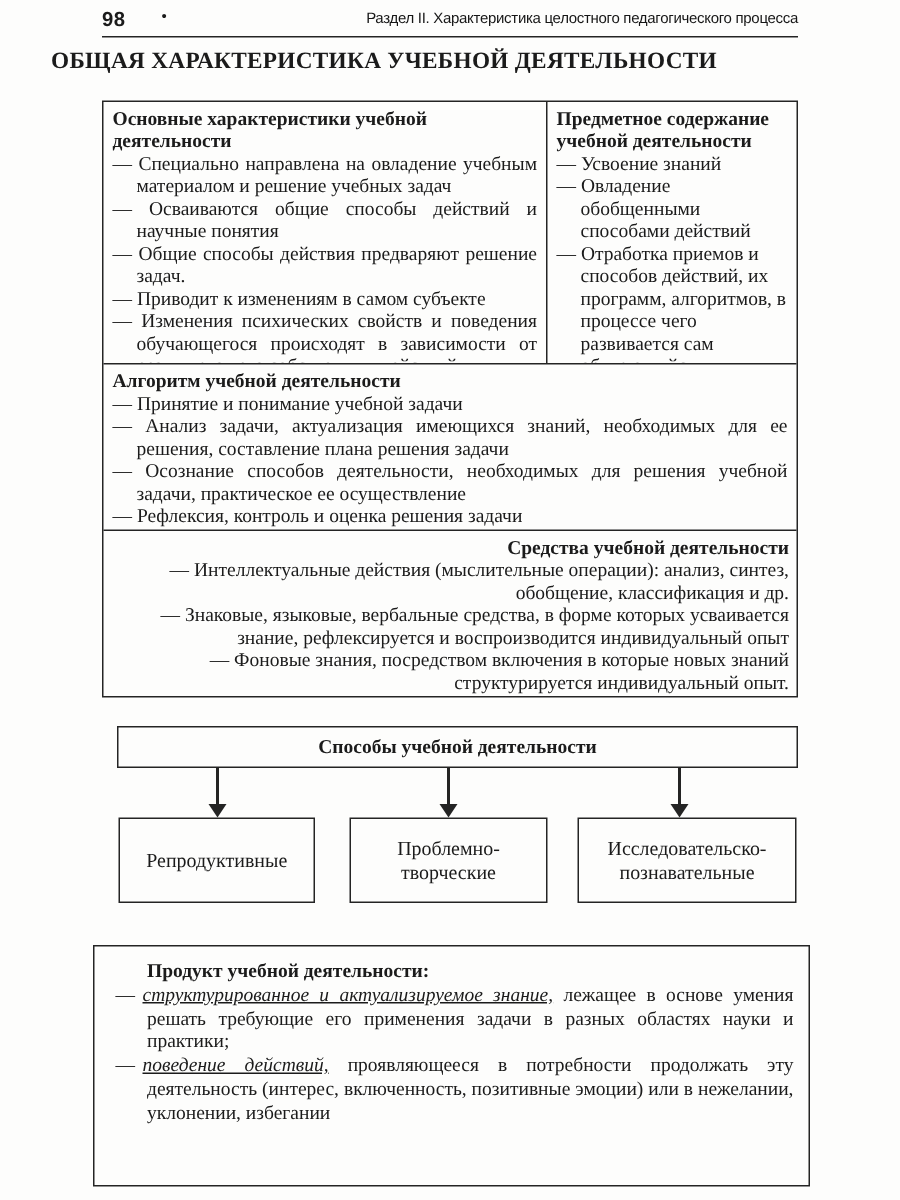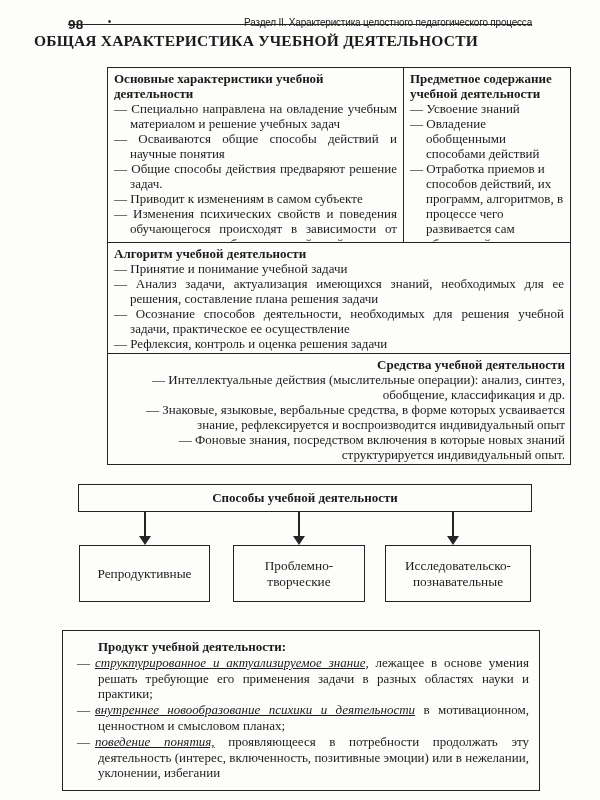--- a/index.html
+++ b/index.html
@@ -9,40 +9,39 @@
     color:#1b1b1b;
     background:#fdfdfc;
     position:relative;
     overflow:hidden;
   }
   .page { position:absolute; inset:0; }
 
   
   .runhead {
     position:absolute; left:68px; top:5px; width:464px;
-    display:flex; align-items:flex-start;
+    display:flex; align-items:center;
     font-family:"Liberation Sans", sans-serif;
-    margin-top:12px;
   }
   .pagenum { font-weight:bold; font-size:13.5px; letter-spacing:.3px; }
   .head-dot { font-size:10px; margin-left:24px; position:relative; top:-1px; }
   .rh-title { margin-left:auto; font-weight:normal; font-size:10px; letter-spacing:-.2px; color:#161616; }
   .head-rule { position:absolute; left:68px; top:24px; width:464px; border-top:1.8px solid #242424; }
 
   
   .doc-title {
     position:absolute; top:32px; left:0; width:512px;
     text-align:center; font-weight:bold; font-size:15.5px; letter-spacing:.2px;
   }
 
   
   .main-table {
     position:absolute; left:68px; top:67px; width:464px;
     border:1.6px solid #242424;
-    font-size:13px; line-height:15px;margin-left:39px;
+    font-size:13px; line-height:15px;
   }
   .row1 { display:flex; height:175px; border-bottom:1.3px solid #242424; }
   .cell { padding:3px 6px 0 6px; overflow:hidden; }
   .cell-left { width:296px; border-right:1.3px solid #242424; }
   .cell-right { flex:1; }
   .row2 { height:111px; border-bottom:1.3px solid #242424; }
   .row3 { height:110px; text-align:right; padding-right:5px; }
   .cell h2 { font-size:13px; font-weight:bold; }
   .li { text-align:justify; padding-left:16px; text-indent:-16px; }
   .cell-right .li { text-align:left; }
@@ -174,19 +173,18 @@
     <div class="child-box child-2">Проблемно-творческие</div>
     <div class="child-box child-3">Исследовательско-познавательные</div>
   </div>
 
   <section class="product-box">
     <h2>Продукт учебной деятельности:</h2>
     <div>
 
         <p class="pli"><span class="dash">—</span><span class="it">структурированное и актуализируемое знание,</span><span> лежащее в основе умения решать требующие его применения задачи в разных областях науки и практики;</span></p>
 
-        <p class="pli"><span class="dash">—</span><span class="it">внутреннее новообразование психики и деятельности</span><span> в мотивационном, ценностном и смысловом планах;</span></p>
 
-        <p class="pli"><span class="dash">—</span><span class="it">поведение понятия,</span><span> проявляющееся в потребности продолжать эту деятельность (интерес, включенность, позитивные эмоции) или в нежелании, уклонении, избегании</span></p>
+        <p class="pli"><span class="dash">—</span><span class="it">поведение действий,</span><span> проявляющееся в потребности продолжать эту деятельность (интерес, включенность, позитивные эмоции) или в нежелании, уклонении, избегании</span></p>
       </div>
   </section>
 
 </div>
 
 </body></html>

